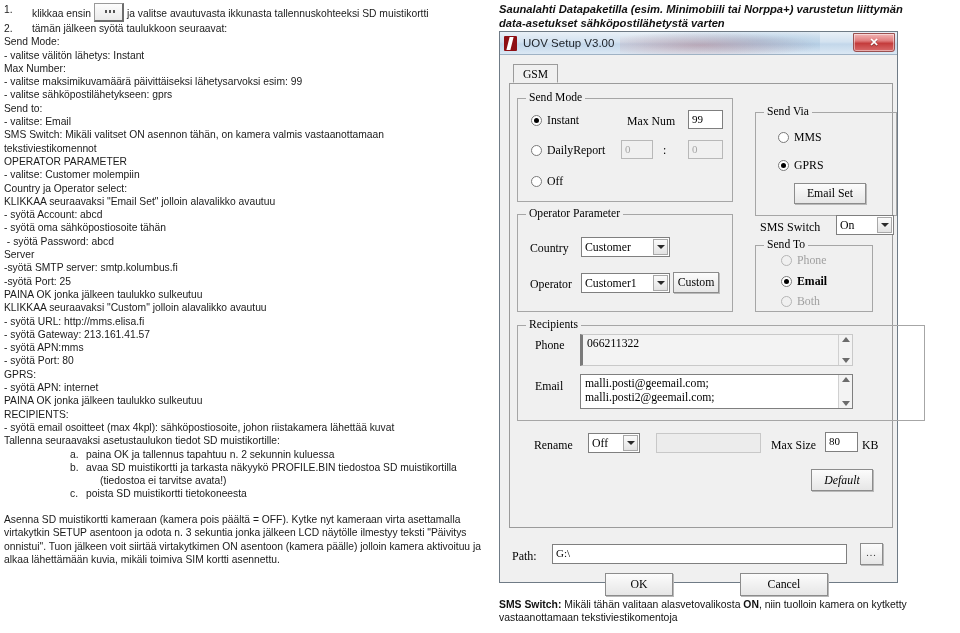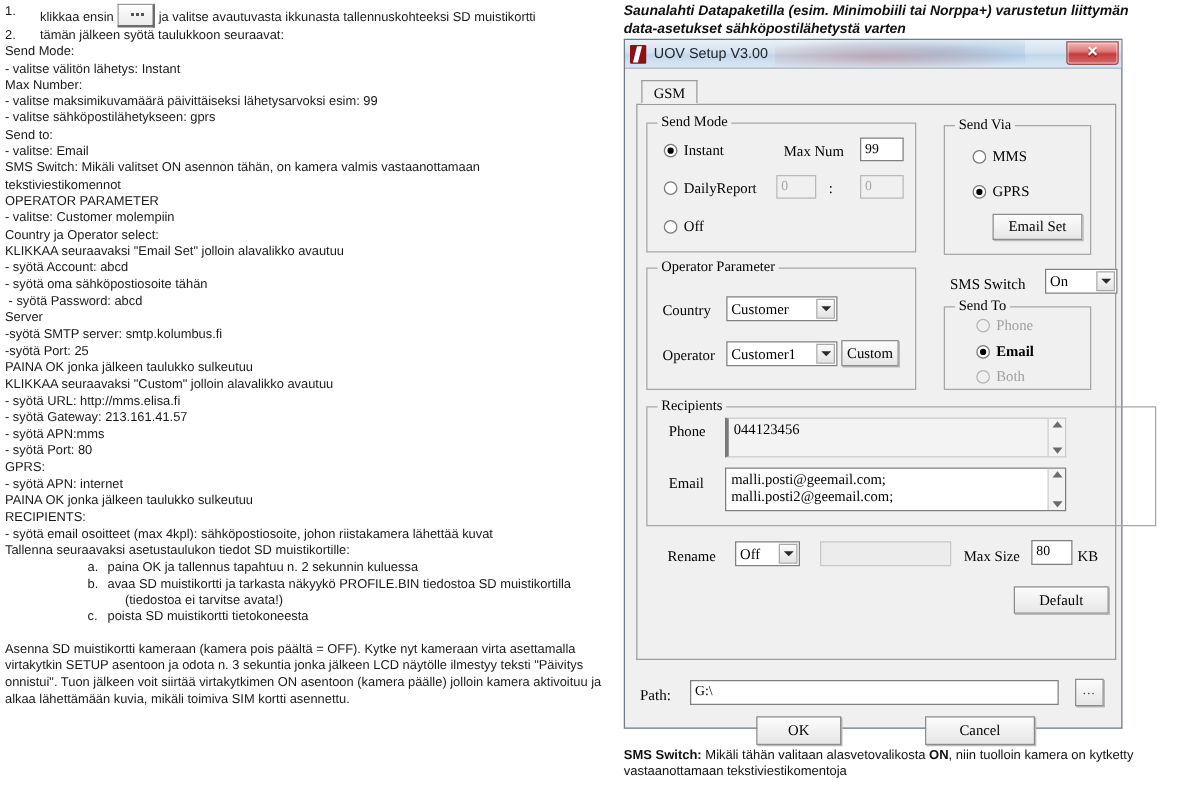--- a/index.html
+++ b/index.html
@@ -483,21 +483,21 @@
           <div class="tbox dis" style="left:103px; top:41px; width:32px; height:19px;">0</div>
           <div class="lbl" style="left:145px; top:44px;">:</div>
           <div class="tbox dis" style="left:170px; top:41px; width:35px; height:19px;">0</div>
 
           <div class="radio" style="left:13px; top:75px;">
             <span class="rdot"></span>
             <span>Off</span>
           </div>
         </div>
 
-        <div class="group" style="left:245px; top:16px; width:118px; height:104px;">
+        <div class="group" style="left:245px; top:28px; width:142px; height:104px;">
           <div class="gtitle">Send Via</div>
 
           <div class="radio" style="left:22px; top:17px;">
             <span class="rdot"></span>
             <span>MMS</span>
           </div>
           <div class="radio on" style="left:22px; top:45px;">
             <span class="rdot"></span>
             <span>GPRS</span>
           </div>
@@ -541,21 +541,21 @@
             <span class="rdot"></span>
             <span>Both</span>
           </div>
         </div>
 
         <div class="group" style="left:7px; top:241px; width:408px; height:96px;">
           <div class="gtitle">Recipients</div>
 
           <div class="lbl" style="left:17px; top:12px;">Phone</div>
           <div class="memo flatleft" style="left:62px; top:8px; width:273px; height:32px;">
-            <div class="mline">044123456</div>
+            <div class="mline">066211322</div>
             <div class="scroll">
               <span class="up"></span>
               <span class="dn"></span>
             </div>
           </div>
 
           <div class="lbl" style="left:17px; top:53px;">Email</div>
           <div class="memo" style="left:62px; top:48px; width:273px; height:35px;">
             <div class="mline">malli.posti@geemail.com;</div>
             <div class="mline">malli.posti2@geemail.com;</div>
@@ -569,21 +569,21 @@
         <div class="lbl" style="left:24px; top:354px;">Rename</div>
         <div class="combo" style="left:78px; top:349px; width:52px; height:20px;">
           <span>Off</span>
           <span class="arrowbtn"></span>
         </div>
         <div class="tbox flat" style="left:146px; top:349px; width:105px; height:20px;"></div>
         <div class="lbl" style="left:261px; top:354px;">Max Size</div>
         <div class="tbox" style="left:315px; top:348px; width:33px; height:20px;">80</div>
         <div class="lbl" style="left:352px; top:354px;">KB</div>
 
-        <div class="btn" style="left:301px; top:385px; width:76px; height:22px;">Default</div>
+        <div class="btn" style="left:301px; top:385px; width:62px; height:22px;font-style:italic;">Default</div>
       </div>
 
       <div class="lbl" style="left:12px; top:494px; font-size:12px;">Path:</div>
       <div class="tbox" style="left:52px; top:489px; width:295px; height:20px;">G:\</div>
       <div class="dotsbtn" style="left:360px; top:488px; width:23px; height:22px;">...</div>
 
       <div class="btn" style="left:105px; top:518px; width:68px; height:23px;">OK</div>
       <div class="btn" style="left:240px; top:518px; width:88px; height:23px;">Cancel</div>
 
     </div>

